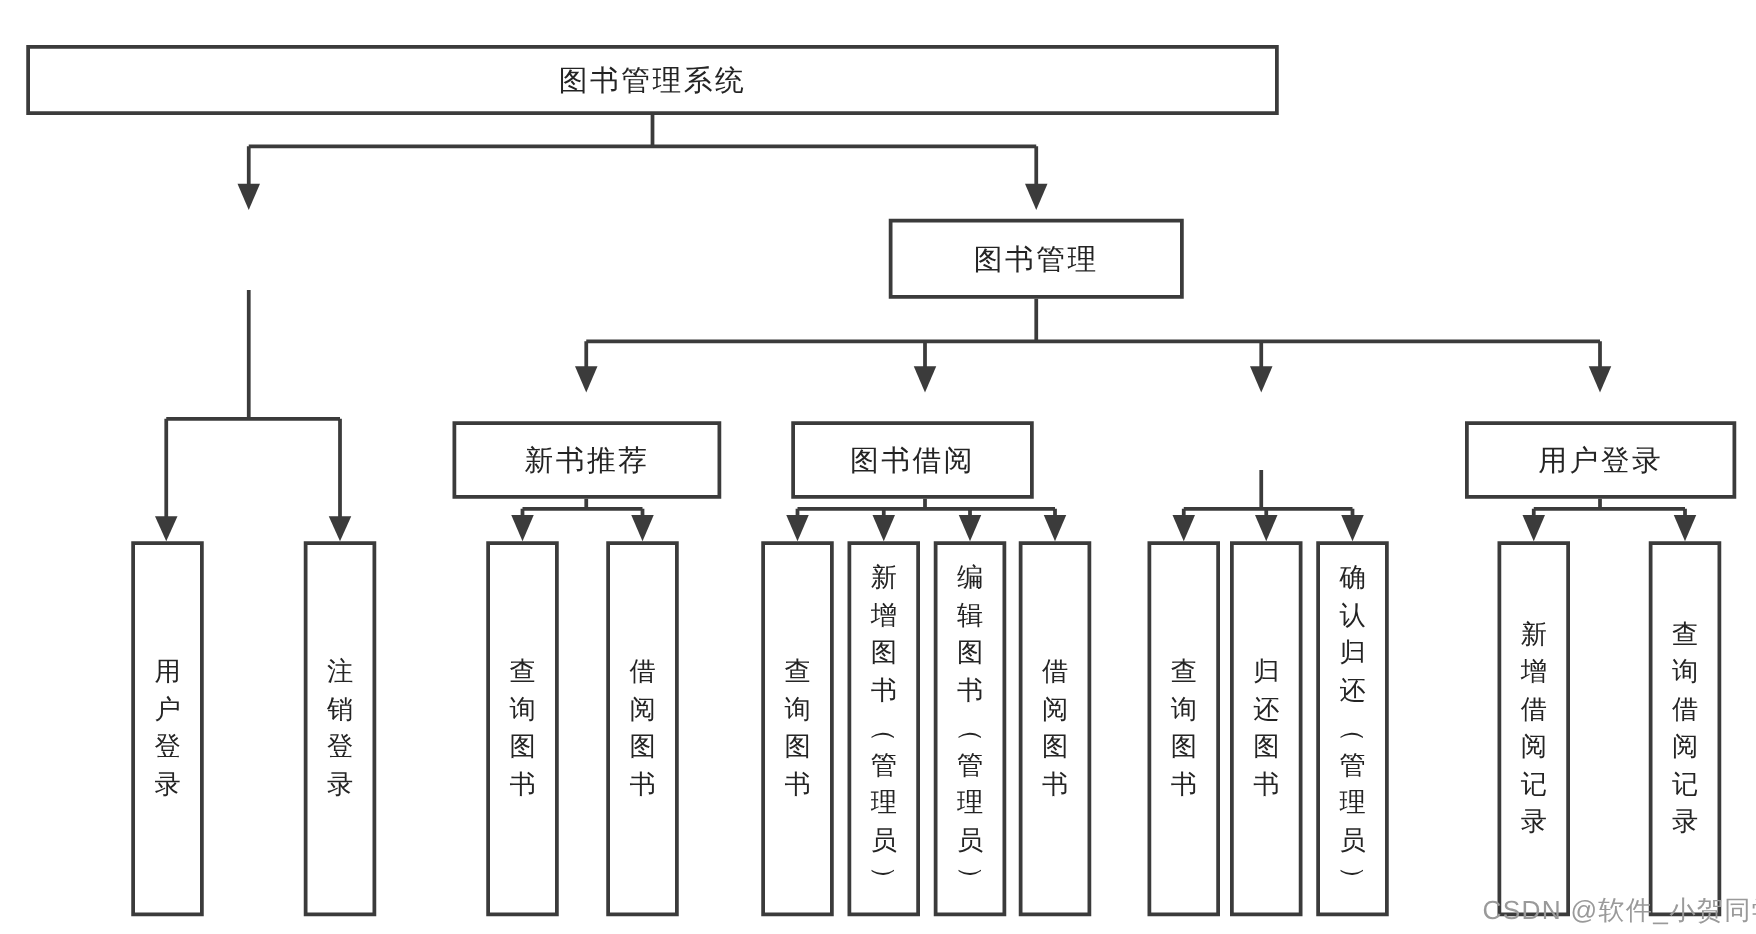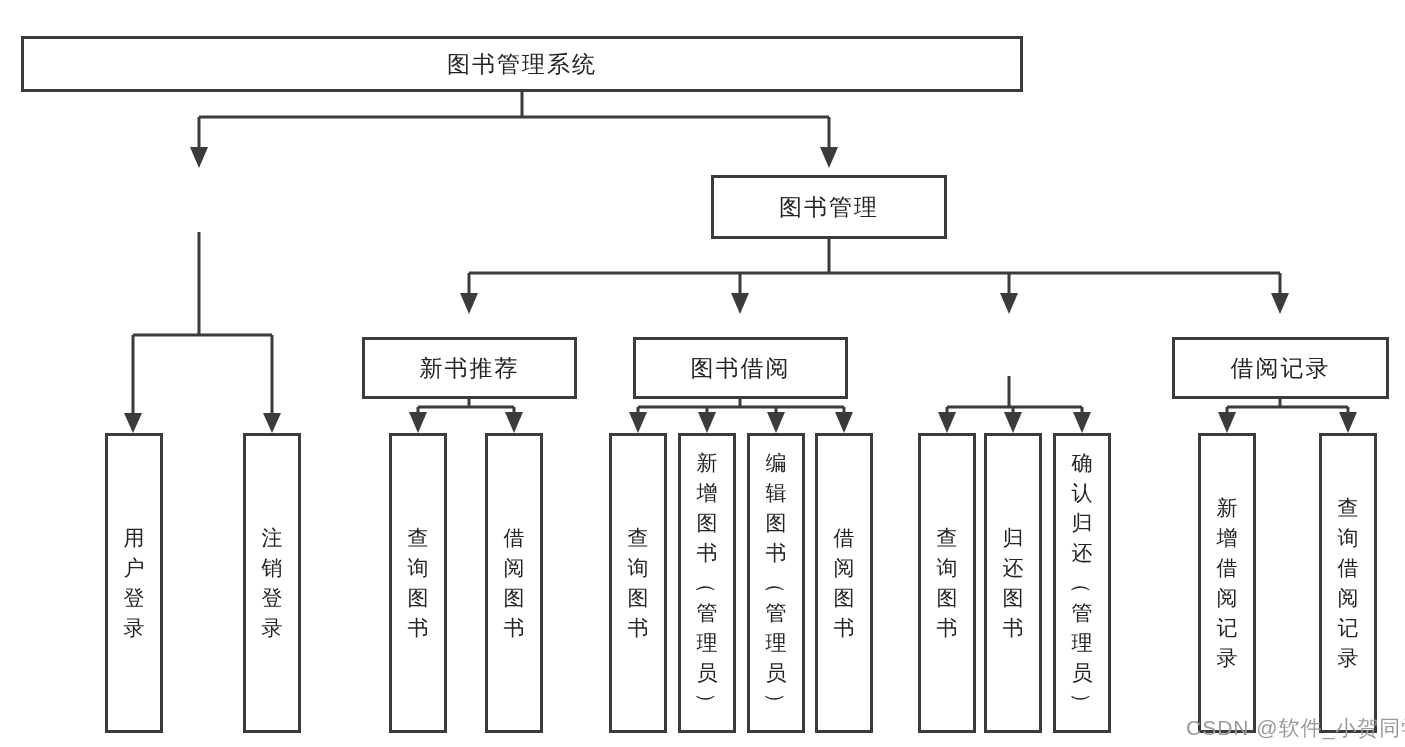--- a/index.html
+++ b/index.html
@@ -91,25 +91,25 @@
     <span>图书管理系统</span>
   </div>
 
   <div class="hbox" style="left:711px;top:152px;width:236px;height:64px">
     <span>图书管理</span>
   </div>
 
   <div class="hbox" style="left:362px;top:314px;width:215px;height:62px">
     <span>新书推荐</span>
   </div>
-  <div class="hbox" style="left:633px;top:314px;width:215px;height:62px">
+  <div class="hbox" style="left:633px;top:314px;width:194px;height:62px">
     <span>图书借阅</span>
   </div>
   <div class="hbox" style="left:1172px;top:314px;width:217px;height:62px">
-    <span>借阅记录</span>
+    <span>用户登录</span>
   </div>
 
   <div class="vbox" style="left:105px;top:433px;width:58px;height:300px">
     <span class="vtext">
         <div class="vchar">用</div>
         <div class="vchar">户</div>
         <div class="vchar">登</div>
         <div class="vchar">录</div>
       </span>
   </div>

